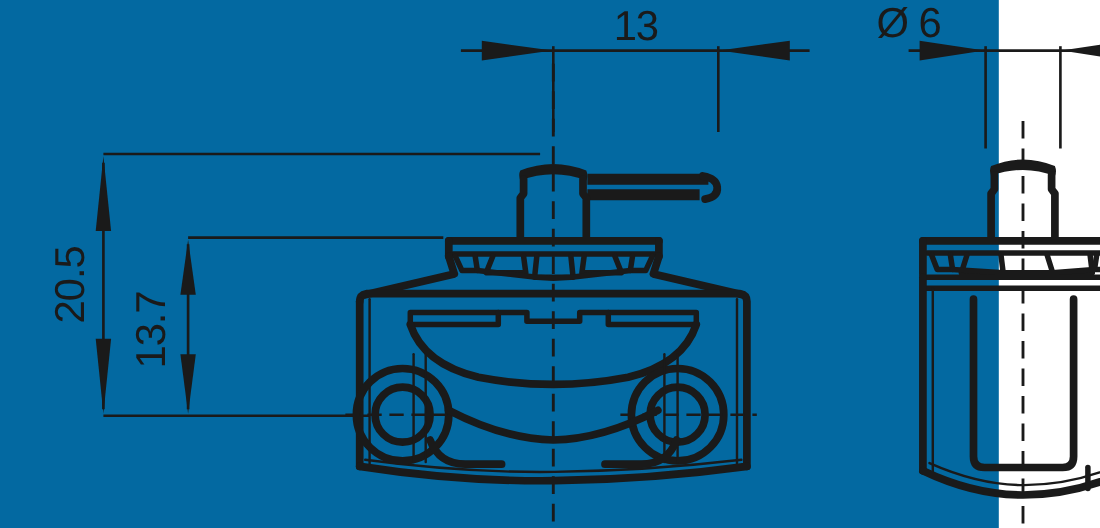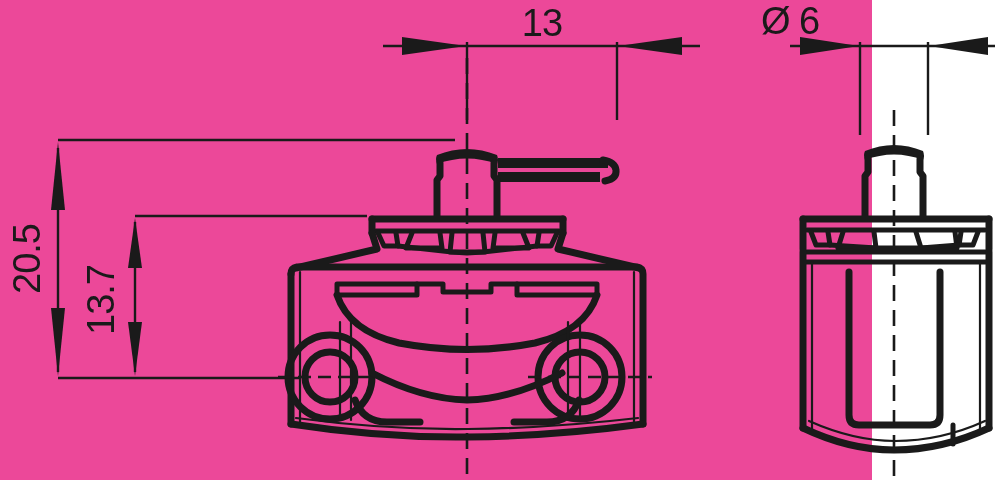--- a/index.html
+++ b/index.html
@@ -10,21 +10,22 @@
   body {
     width: 1000px;
     height: 480px;
     font-family: "Liberation Sans", sans-serif;
     overflow: hidden;
   }
   #drawing-root {
     position: relative;
     width: 872px;
     height: 480px;
-    background: #ec4899;
+    background: #0369a1;
+    padding-left: 36px;
   }
   svg.tech-drawing {
     display: block;
     width: 1000px;
     height: 480px;
   }
   .dim-text {
     font-family: "Liberation Sans", sans-serif;
     font-size: 38px;
     fill: #1a1a1a;

